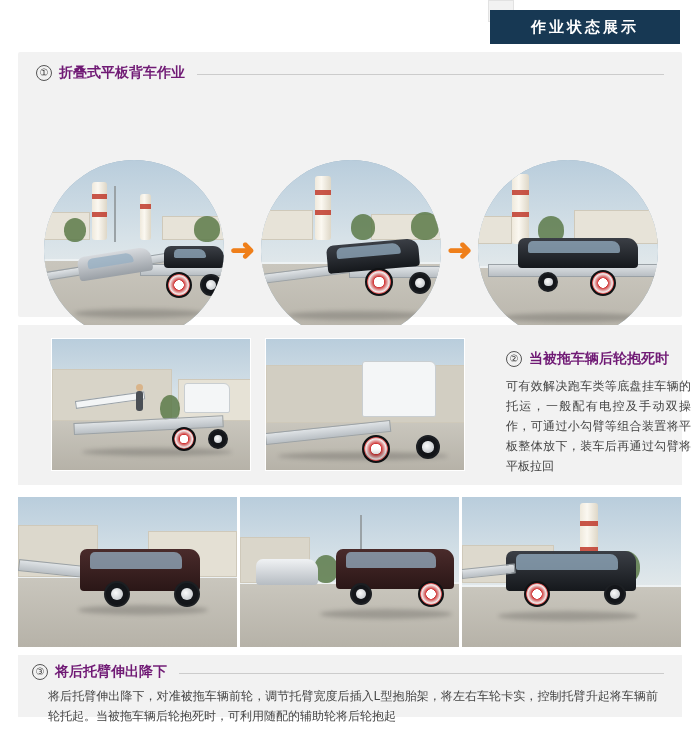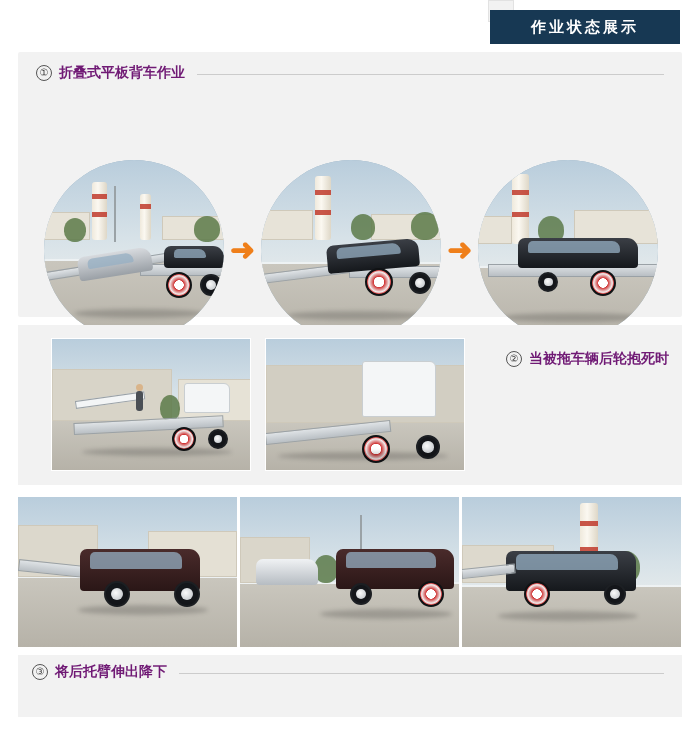--- a/index.html
+++ b/index.html
@@ -424,20 +424,21 @@
         <div class="shadow" style="left:12px;bottom:10px;width:170px;height:8px;"></div>
       </div>
 
     </div>
 
     <div class="sec2-text">
       <div class="sec2-head">
         <span class="num-circle">②</span>
         <span class="sec-title">当被拖车辆后轮抱死时</span>
       </div>
+      <div class="sec2-body">可有效解决跑车类等底盘挂车辆的托运，一般配有电控及手动双操作，可通过小勾臂等组合装置将平板整体放下，装车后再通过勾臂将平板拉回</div>
     </div>
   </div>
 
   <div class="photo-row3">
 
     <div class="wide-photo">
       <div class="sky"></div>
       <div class="ground" style="height:46%"></div>
       <div class="ground-line" style="bottom:46%"></div>
       <div class="building" style="left:0px;top:28px;width:80px;height:52px;background:#dcd8cc"></div>
@@ -488,15 +489,16 @@
     </div>
 
   </div>
 
   <div class="section3">
     <div class="sec3-head">
       <span class="num-circle">③</span>
       <span class="sec-title">将后托臂伸出降下</span>
       <span class="sec-rule"></span>
     </div>
+    <div class="sec3-body">将后托臂伸出降下，对准被拖车辆前轮，调节托臂宽度后插入L型抱胎架，将左右车轮卡实，控制托臂升起将车辆前轮托起。当被拖车辆后轮抱死时，可利用随配的辅助轮将后轮抱起</div>
   </div>
 
 </div>
 
 </body></html>

